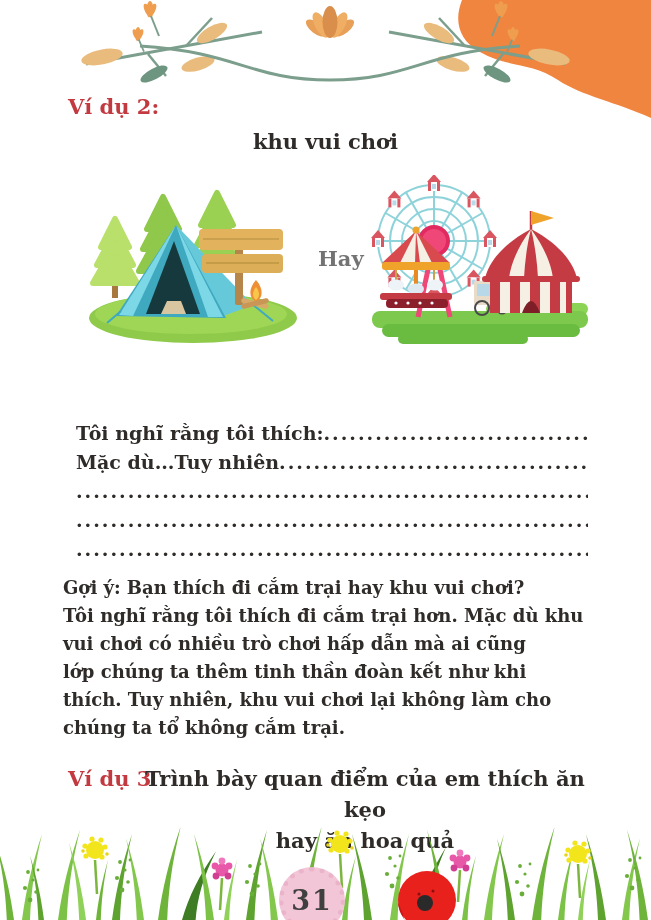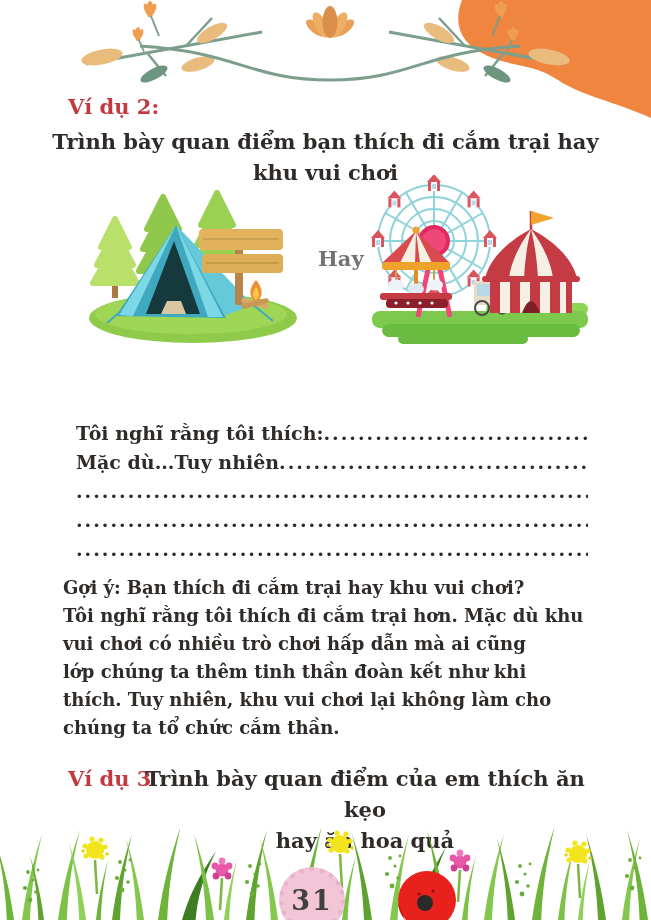--- a/index.html
+++ b/index.html
@@ -96,21 +96,20 @@
       <ellipse cx="344" cy="28" rx="5.5" ry="12" fill="#e8a058" transform="rotate(52 344 28)"></ellipse>
       <ellipse cx="321" cy="25" rx="6" ry="14" fill="#efae63" transform="rotate(-28 321 25)"></ellipse>
       <ellipse cx="339" cy="25" rx="6" ry="14" fill="#efae63" transform="rotate(28 339 25)"></ellipse>
       <ellipse cx="330" cy="22" rx="7.5" ry="16" fill="#d98e4c"></ellipse>
     </g>
   </svg>
 
   <div class="abs ex-label" style="left:68px;top:94px;">Ví dụ 2:</div>
 
   <div class="abs title" style="left:50px;top:126px;width:551px;">
-    <div>Trình bày quan điểm bạn thích đi cắm trại hay</div>
     <div>khu vui chơi</div>
   </div>
 
   <svg class="abs" style="left:75px;top:185px;" width="230" height="165" viewBox="0 0 230 165">
     <g>
       <ellipse cx="118" cy="133" rx="104" ry="25" fill="#8fca4b"></ellipse>
       <ellipse cx="116" cy="129" rx="96" ry="20" fill="#9fd655"></ellipse>
     </g>
     <g>
       <rect x="85" y="82" width="6" height="14" fill="#a8793f"></rect>
@@ -250,21 +249,21 @@
       <span class="dots dots-full">........................................................................................................................................................</span>
     </div>
   </div>
 
   <div class="abs hint-block">
     <div class="hint-line">Gợi ý: Bạn thích đi cắm trại hay khu vui chơi?</div>
     <div class="hint-line">Tôi nghĩ rằng tôi thích đi cắm trại hơn. Mặc dù khu</div>
     <div class="hint-line">vui chơi có nhiều trò chơi hấp dẫn mà ai cũng</div>
     <div class="hint-line">lớp chúng ta thêm tinh thần đoàn kết như khi</div>
     <div class="hint-line">thích. Tuy nhiên, khu vui chơi lại không làm cho</div>
-    <div class="hint-line">chúng ta tổ chức cắm thần.</div>
+    <div class="hint-line">chúng ta tổ không cắm trại.</div>
   </div>
 
   <div class="abs ex-label ex3-label">Ví dụ 3</div>
   <div class="abs title ex3-title">
     <div>Trình bày quan điểm của em thích ăn kẹo</div>
     <div>hay ăn hoa quả</div>
   </div>
 
   <svg class="abs" style="left:0;bottom:0;" width="651" height="92" viewBox="0 0 651 92">
     <defs>

